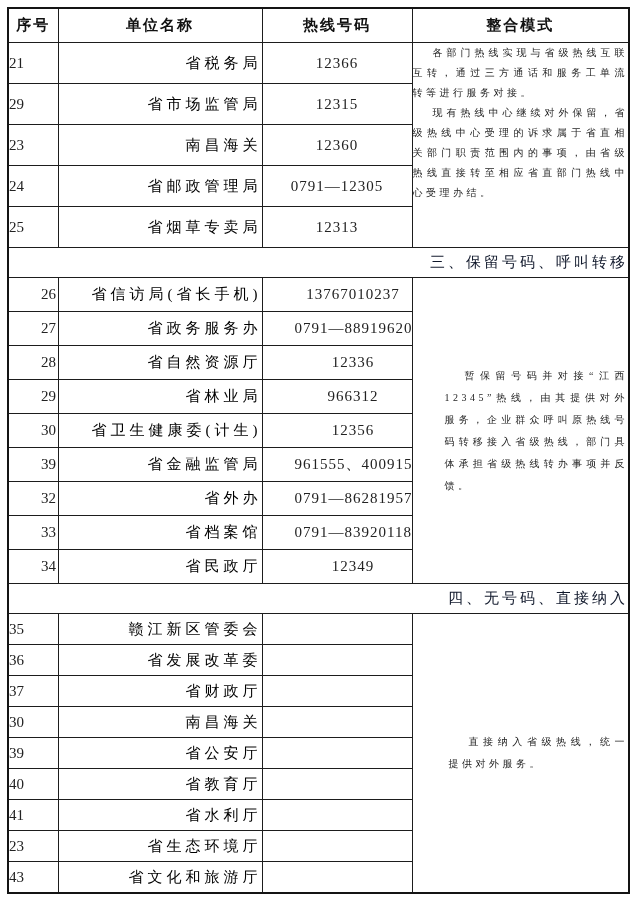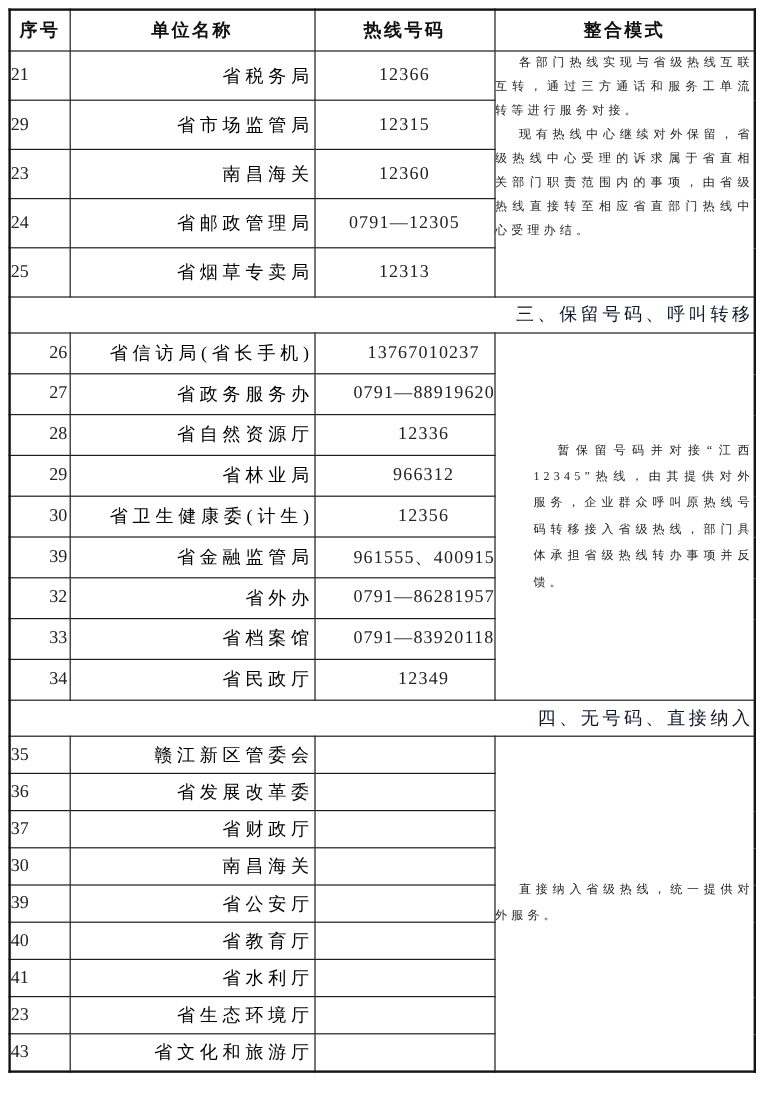--- a/index.html
+++ b/index.html
@@ -59,21 +59,21 @@
     text-align: justify;
     letter-spacing: 3.5px;
     color: #242424;
     font-size: 10px;
   }
   td.mode-0 { vertical-align: top; }
   td.mode-0 p { line-height: 20px; }
   td.mode-1 { vertical-align: middle; }
   td.mode-1 p { line-height: 22px; }
   td.mode-2 { vertical-align: middle; }
-  td.mode-2 p { line-height: 22px; }
+  td.mode-2 p { line-height: 22px; padding-left: 36px; }
 </style>
 </head>
 <body>
 
 <div class="page">
   <table class="hotline">
     <colgroup>
       <col style="width:50px">
       <col style="width:204px">
       <col style="width:150px">

